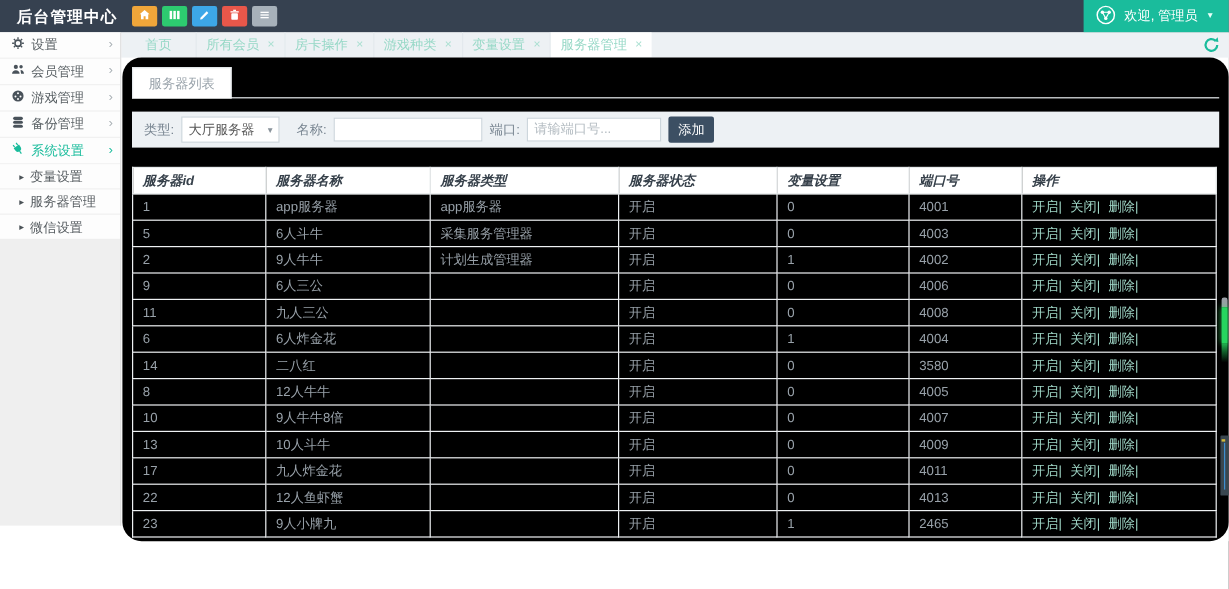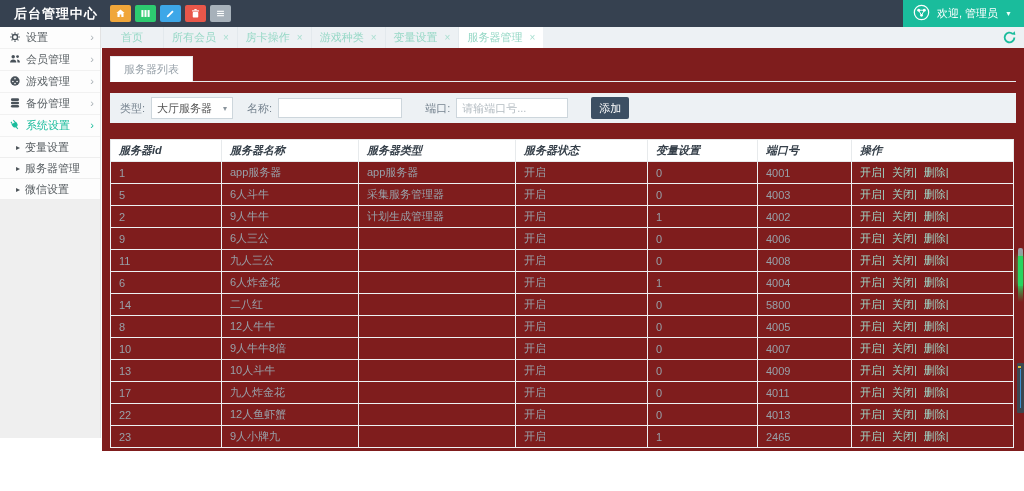--- a/index.html
+++ b/index.html
@@ -39,33 +39,33 @@
   .mitem svg{width:12px;height:12px;flex:none;}
   .mitem .lbl{flex:1;white-space:nowrap;overflow:hidden;}
   .mitem .chev{color:#a9b0b5;font-size:11px;line-height:1;}
   .mitem.active{color:#1abc9c;}
   .mitem.active .chev{color:#1abc9c;}
   .sitem{height:20px;display:flex;align-items:center;padding-left:16px;gap:5px;background:#fdfdfd;
          border-bottom:1px solid #eeeeee;color:#565c60;font-size:11px;cursor:pointer;}
   .sitem .bullet{font-size:8px;color:#4b5257;}
 
   
-  .content{position:absolute;left:102px;top:48px;right:0;bottom:0;background:#7f1d1d;}
+  .content{position:absolute;left:102px;top:48px;right:0;bottom:0;background:#000000;border-radius:16px;}
   .panel-head{position:relative;height:24px;margin:9px 8px 0 8px;border-bottom:1px solid #e7ebee;}
   .panel-tab{position:absolute;left:0;bottom:-1px;background:#fff;border:1px solid #e7ebee;
              border-bottom:1px solid #fff;padding:5px 13px 4px;font-size:11px;color:#98a2aa;cursor:pointer;}
 
   .filterbar{margin:11px 8px 0 8px;height:30px;background:#edf1f4;display:flex;align-items:center;
              padding-left:10px;box-sizing:border-box;}
   .flabel{font-size:11px;color:#76838f;margin-right:6px;}
   .fselect{width:70px;height:20px;background:#fff;border:1px solid #cdd6dc;font-size:11px;color:#555;
            display:flex;align-items:center;padding:0 5px;justify-content:space-between;cursor:pointer;margin-right:14px;text-align:right;}
   .fselect::after{content:"▾";font-size:8px;color:#8a949c;}
   .ftext{height:18px;width:112px;border:1px solid #cdd6dc;font-size:11px;color:#555;padding:0 5px;
-         margin-right:23px;outline:none;font-family:inherit;}
+         margin-right:6px;outline:none;font-family:inherit;}
   .ftext::placeholder{color:#b4bcc2;}
   .ftext.port{width:100px;}
   .addbtn{width:38px;height:22px;background:#3c4f63;color:#fff;border:none;border-radius:2px;
           font-size:11px;cursor:pointer;font-family:inherit;text-align:center;}
 
   
   table.srv{border-collapse:collapse;margin:16px 8px 0 8px;width:904px;table-layout:fixed;
             border:1px solid #e7eaec;}
   table.srv th{border:1px solid #e7eaec;font-size:11px;color:#36404a;text-align:left;
                padding:3px 8px;height:13px;font-weight:bold;background:#fff;font-style:italic;}
@@ -378,21 +378,21 @@
       <a class="op-link">关闭|</a>
       <a class="op-link">删除|</a>
     </td>
   </tr>
           <tr>
     <td>14</td>
     <td>二八红</td>
     <td></td>
     <td>开启</td>
     <td>0</td>
-    <td>5800</td>
+    <td>3580</td>
     <td>
       <a class="op-link">开启|</a>
       <a class="op-link">关闭|</a>
       <a class="op-link">删除|</a>
     </td>
   </tr>
           <tr>
     <td>8</td>
     <td>12人牛牛</td>
     <td></td>

